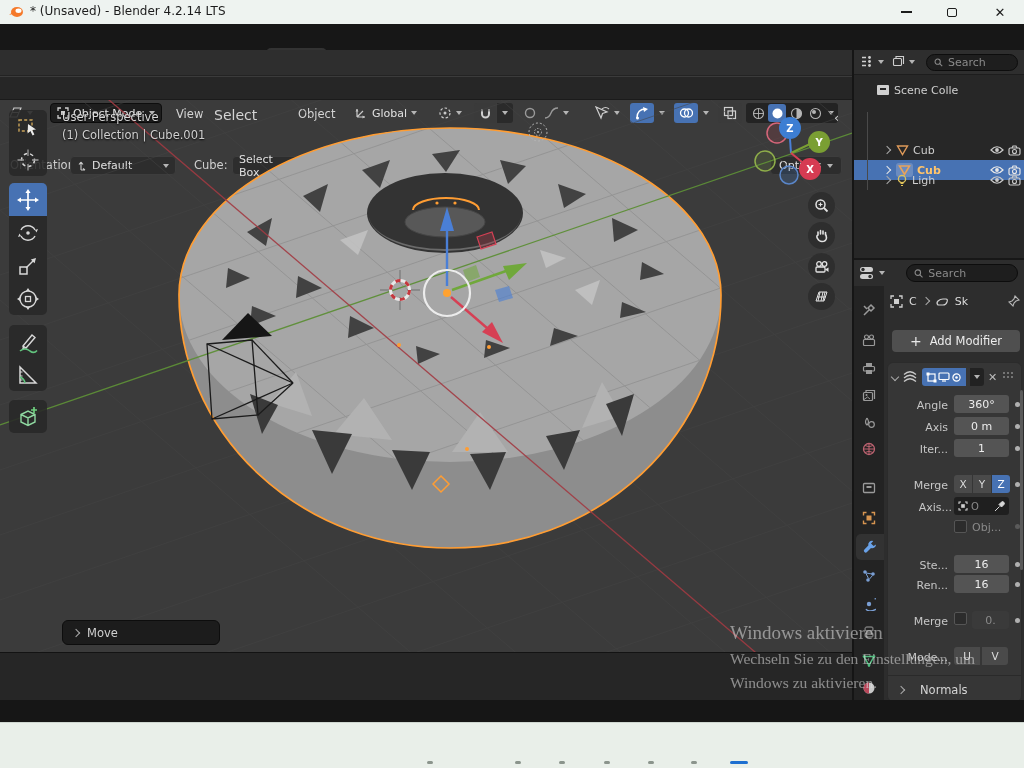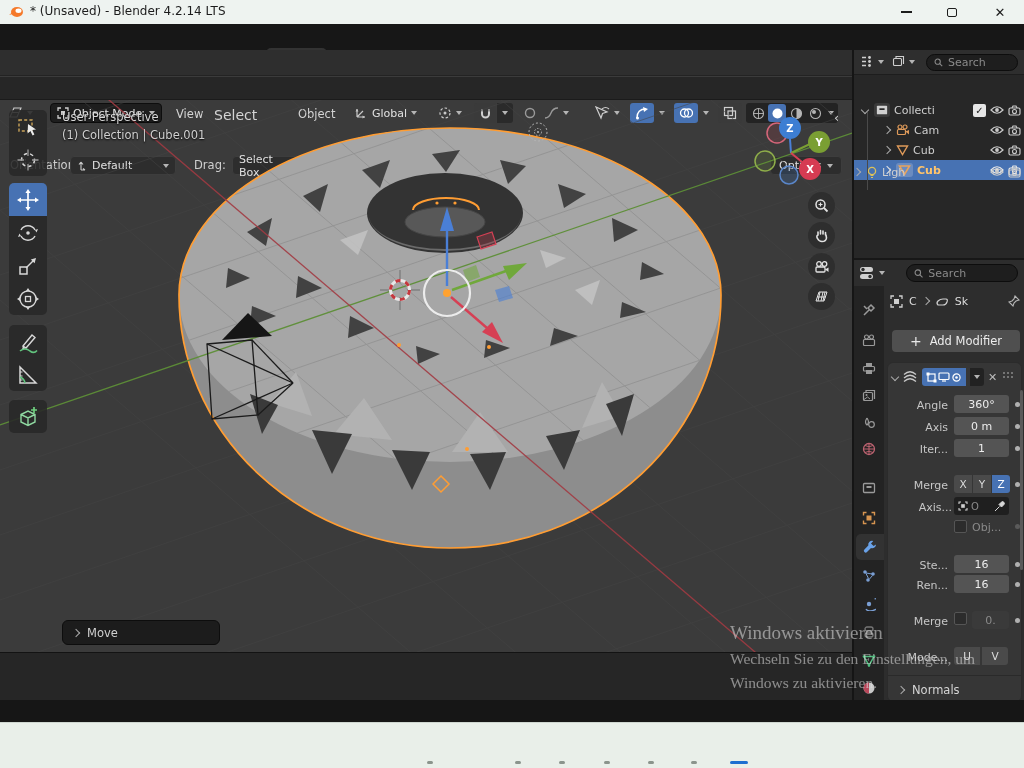--- a/index.html
+++ b/index.html
@@ -230,21 +230,21 @@
 
 <div class="a" style="left:0;top:77px;width:852px;height:23px;background:#262626;border-bottom:1px solid #1b1b1b">
   <span class="a" style="left:10px;top:81px;font-size:11.5px;color:#cfcfcf">Orientation:</span>
   <div class="a" style="left:70px;top:79px;width:106px;height:19px;background:#2d2d2d;border:1px solid #3d3d3d;border-radius:4px;display:flex;align-items:center;gap:4px;padding:0 6px">
     <svg width="11" height="12" viewBox="0 0 11 12">
         <path d="M4,10 V2 M4,2 l-2,2.5 M4,2 l2,2.5 M4,10 h4 M8,10 l-2,-1.5" fill="none" stroke="#c9c9c9" stroke-width="1.1"></path>
       </svg>
     <span style="flex:1;font-size:11px;color:#e0e0e0">Default</span>
     <span class="crt"></span>
   </div>
-  <span class="a" style="left:194px;top:81px;font-size:11.5px;color:#cfcfcf">Drag:</span>
+  <span class="a" style="left:194px;top:81px;font-size:11.5px;color:#cfcfcf">Cube:</span>
   <div class="a" style="left:232px;top:79px;width:72px;height:19px;background:#2d2d2d;border:1px solid #3d3d3d;border-radius:4px;display:flex;align-items:center;gap:3px;padding:0 6px">
     <span style="flex:1;font-size:11px;color:#e0e0e0">Select Box</span>
     <span class="crt"></span>
   </div>
   <div class="a" style="left:770px;top:79px;width:72px;height:19px;background:#2d2d2d;border:1px solid #3d3d3d;border-radius:4px;display:flex;align-items:center;gap:4px;padding:0 8px">
     <span style="flex:1;font-size:11px;color:#e0e0e0">Options</span>
     <span class="crt"></span>
   </div>
 </div>
 
@@ -552,90 +552,60 @@
       </div>
       <div class="a srch" style="left:72px;top:4px;width:92px;height:17px">
         <svg width="11" height="11" viewBox="0 0 11 11">
             <circle cx="4.5" cy="4.5" r="3.2" fill="none" stroke="#8a8a8a" stroke-width="1.3"></circle>
             <line x1="7" y1="7" x2="10" y2="10" stroke="#8a8a8a" stroke-width="1.3"></line>
           </svg>
         <input placeholder="Search" style="">
       </div>
     </div>
 
-    <div class="orow" style="top:50px;padding-left:8px">
-      <span class="chD" style="margin-right:2px"></span>
-      <svg width="16" height="14" viewBox="0 0 16 14" style="background:#3a3a3a;border-radius:3px;padding:1px">
-          <rect x="2" y="2" width="12" height="10" rx="1" fill="#d0d0d0"></rect>
-          <rect x="5" y="5" width="6" height="2" fill="#272727"></rect>
-        </svg>
-      <span style="flex:1;overflow:hidden">Collecti</span>
-      <div style="width:13px;height:13px;background:#e6e6e6;border-radius:2px;color:#1d1d1d;font-size:10px;display:flex;align-items:center;justify-content:center">✓</div>
+    <div class="orow" style="top:30px;padding-left:22px">
+      <svg width="14" height="12" viewBox="0 0 14 12">
+          <rect x="1" y="1" width="12" height="10" rx="1" fill="#d0d0d0"></rect>
+          <rect x="4" y="4" width="6" height="2" fill="#272727"></rect>
+        </svg>
+      <span>Scene Colle</span>
+    </div>
+    <div class="orow" style="top:90px;padding-left:30px">
+      <span class="chR" style="margin-right:2px"></span>
+      <svg width="13" height="12" viewBox="0 0 13 12">
+          <path d="M1.5,2 H11.5 L6.5,10.5 Z" fill="none" stroke="#de9a5a" stroke-width="1.4"></path>
+        </svg>
+      <span style="flex:1">Cub</span>
       <svg width="14" height="10" viewBox="0 0 14 10">
           <path d="M1,5 Q7,-1.5 13,5 Q7,11.5 1,5 Z" fill="none" stroke="#c9c9c9" stroke-width="1.2"></path>
           <circle cx="7" cy="5" r="1.9" fill="#c9c9c9"></circle>
         </svg>
       <svg width="13" height="11" viewBox="0 0 13 11" style="margin-right:3px">
           <rect x="1" y="3" width="11" height="7" rx="1.5" fill="none" stroke="#c9c9c9" stroke-width="1.2"></rect>
           <path d="M4,3 L5,1 H8 L9,3" fill="none" stroke="#c9c9c9" stroke-width="1.2"></path>
           <circle cx="6.5" cy="6.5" r="2" fill="none" stroke="#c9c9c9" stroke-width="1.1"></circle>
         </svg>
     </div>
-    <div class="orow" style="top:70px;padding-left:30px">
-      <span class="chR" style="margin-right:2px"></span>
-      <svg width="14" height="12" viewBox="0 0 14 12">
-          <circle cx="4" cy="3" r="2" fill="none" stroke="#de9a5a" stroke-width="1.2"></circle>
-          <circle cx="9" cy="3" r="2" fill="none" stroke="#de9a5a" stroke-width="1.2"></circle>
-          <rect x="1.5" y="5.5" width="8" height="5" rx="1" fill="none" stroke="#de9a5a" stroke-width="1.2"></rect>
-          <path d="M9.5,7.5 L13,6 V10.5 Z" fill="#de9a5a"></path>
-        </svg>
-      <span style="flex:1">Cam</span>
-      <svg width="14" height="10" viewBox="0 0 14 10">
-          <path d="M1,5 Q7,-1.5 13,5 Q7,11.5 1,5 Z" fill="none" stroke="#c9c9c9" stroke-width="1.2"></path>
-          <circle cx="7" cy="5" r="1.9" fill="#c9c9c9"></circle>
-        </svg>
-      <svg width="13" height="11" viewBox="0 0 13 11" style="margin-right:3px">
-          <rect x="1" y="3" width="11" height="7" rx="1.5" fill="none" stroke="#c9c9c9" stroke-width="1.2"></rect>
-          <path d="M4,3 L5,1 H8 L9,3" fill="none" stroke="#c9c9c9" stroke-width="1.2"></path>
-          <circle cx="6.5" cy="6.5" r="2" fill="none" stroke="#c9c9c9" stroke-width="1.1"></circle>
-        </svg>
-    </div>
-    <div class="orow" style="top:90px;padding-left:30px">
-      <span class="chR" style="margin-right:2px"></span>
-      <svg width="13" height="12" viewBox="0 0 13 12">
-          <path d="M1.5,2 H11.5 L6.5,10.5 Z" fill="none" stroke="#de9a5a" stroke-width="1.4"></path>
-        </svg>
-      <span style="flex:1">Cub</span>
-      <svg width="14" height="10" viewBox="0 0 14 10">
-          <path d="M1,5 Q7,-1.5 13,5 Q7,11.5 1,5 Z" fill="none" stroke="#c9c9c9" stroke-width="1.2"></path>
-          <circle cx="7" cy="5" r="1.9" fill="#c9c9c9"></circle>
-        </svg>
-      <svg width="13" height="11" viewBox="0 0 13 11" style="margin-right:3px">
-          <rect x="1" y="3" width="11" height="7" rx="1.5" fill="none" stroke="#c9c9c9" stroke-width="1.2"></rect>
-          <path d="M4,3 L5,1 H8 L9,3" fill="none" stroke="#c9c9c9" stroke-width="1.2"></path>
-          <circle cx="6.5" cy="6.5" r="2" fill="none" stroke="#c9c9c9" stroke-width="1.1"></circle>
-        </svg>
-    </div>
     <div class="orow" style="top:110px;padding-left:30px;background:#4772b3">
       <span class="chR" style="margin-right:2px;border-color:#e8e8e8"></span>
       <svg width="17" height="14" viewBox="0 0 17 14" style="background:#6b8cc0;border-radius:3px">
           <path d="M3.5,3 H13.5 L8.5,11.5 Z" fill="none" stroke="#e8a35c" stroke-width="1.6"></path>
         </svg>
       <span style="flex:1;color:#ffc46b;font-weight:bold">Cub</span>
       <svg width="14" height="10" viewBox="0 0 14 10">
           <path d="M1,5 Q7,-1.5 13,5 Q7,11.5 1,5 Z" fill="none" stroke="#e8e8e8" stroke-width="1.2"></path>
           <circle cx="7" cy="5" r="1.9" fill="#e8e8e8"></circle>
         </svg>
       <svg width="13" height="11" viewBox="0 0 13 11" style="margin-right:3px">
           <rect x="1" y="3" width="11" height="7" rx="1.5" fill="none" stroke="#e8e8e8" stroke-width="1.2"></rect>
           <path d="M4,3 L5,1 H8 L9,3" fill="none" stroke="#e8e8e8" stroke-width="1.2"></path>
           <circle cx="6.5" cy="6.5" r="2" fill="none" stroke="#e8e8e8" stroke-width="1.1"></circle>
         </svg>
     </div>
-    <div class="orow" style="top:112px;">
+    <div class="orow" style="top:120px;padding-left:30px">
       <span class="chR" style="margin-right:2px"></span>
       <svg width="12" height="13" viewBox="0 0 12 13">
           <circle cx="6" cy="5" r="3.6" fill="none" stroke="#dec25a" stroke-width="1.3"></circle>
           <path d="M4.5,9.5 H7.5 M5,11.5 H7" stroke="#dec25a" stroke-width="1.2"></path>
         </svg>
       <span style="flex:1">Ligh</span>
       <svg width="14" height="10" viewBox="0 0 14 10">
           <path d="M1,5 Q7,-1.5 13,5 Q7,11.5 1,5 Z" fill="none" stroke="#c9c9c9" stroke-width="1.2"></path>
           <circle cx="7" cy="5" r="1.9" fill="#c9c9c9"></circle>
         </svg>
@@ -889,21 +859,21 @@
       <div class="a f" style="left:66px;top:284px;gap:2px">
         <div class="fc" style="width:26px;height:18px;background:#4a4a4a;border-radius:3px 0 0 3px;font-size:10.5px;color:#dcdcdc">
             <span>U</span>
           </div>
         <div class="fc" style="width:26px;height:18px;background:#4a4a4a;border-radius:0 3px 3px 0;font-size:10.5px;color:#dcdcdc">
             <span>V</span>
           </div>
       </div>
 
       <div class="a" style="left:0;top:312px;width:133px;height:1px;background:#2a2a2a"></div>
-      <div class="a f" style="left:10px;top:320px;gap:8px">
+      <div class="a f" style="left:10px;top:320px;gap:16px">
         <span class="chR"></span>
         <span style="font-size:11.5px;color:#d5d5d5">Normals</span>
       </div>
     </div>
     <div class="a" style="left:166px;top:130px;width:3px;height:180px;background:#5a5a5a;border-radius:2px"></div>
   </div>
 </div>
 
 <div class="a" style="left:0;top:700px;width:1024px;height:22px;background:#161616">
   

